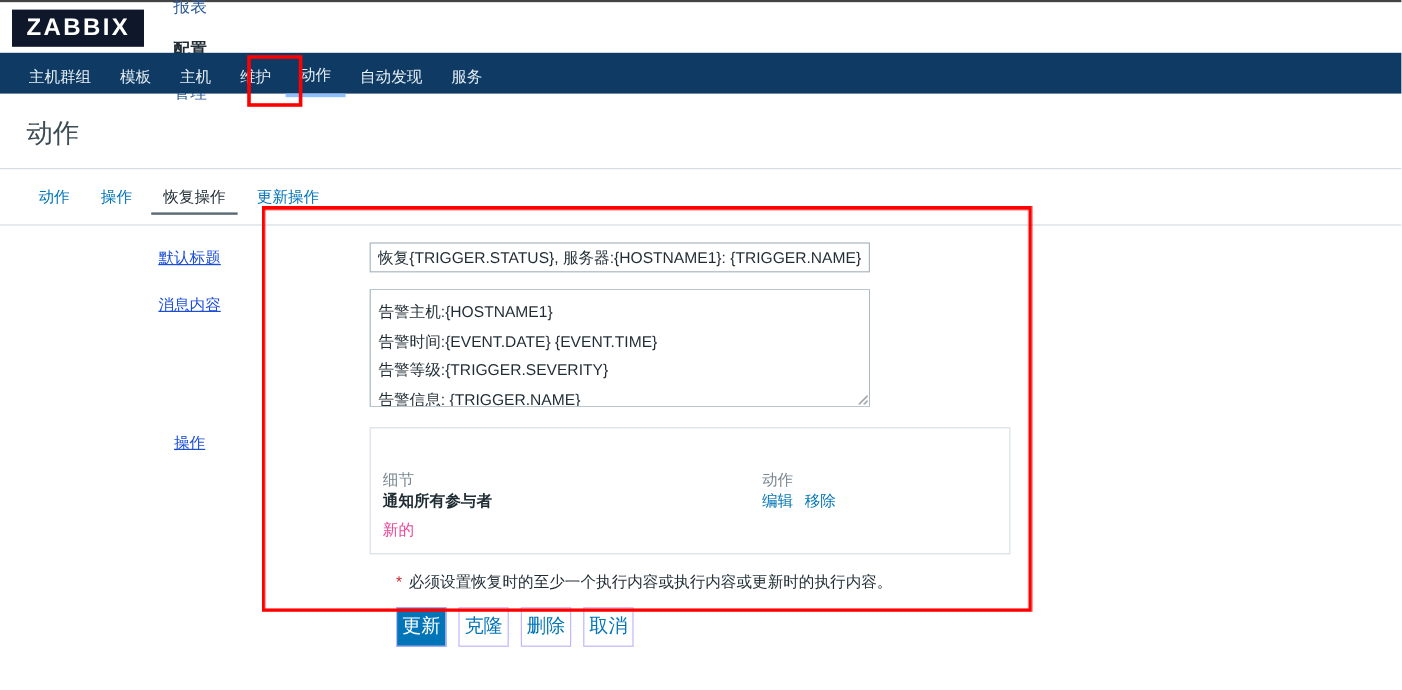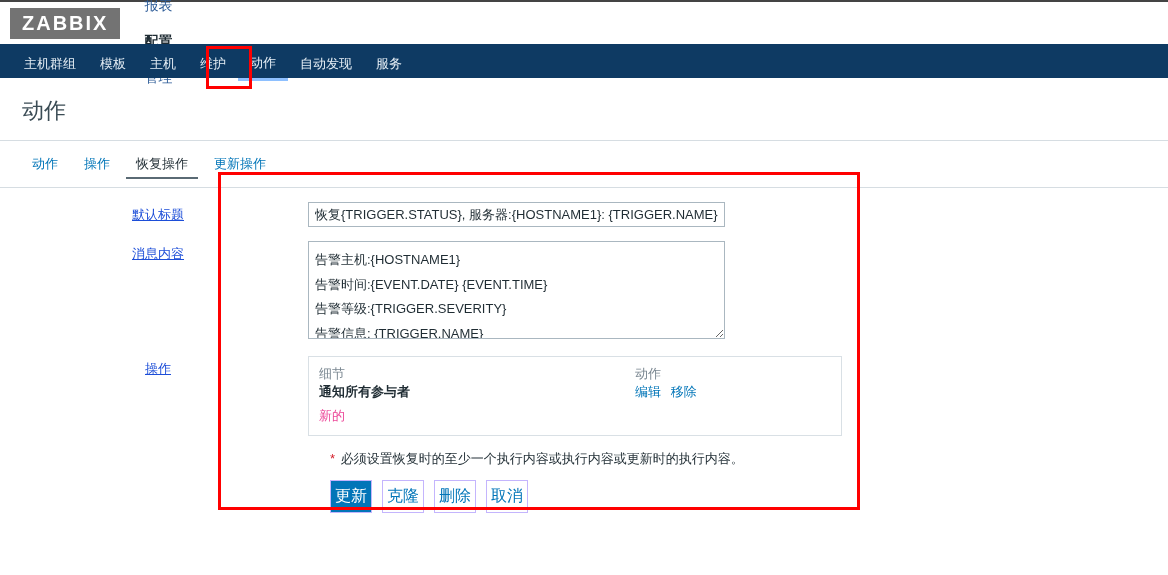--- a/index.html
+++ b/index.html
@@ -2,21 +2,21 @@
 <html><head>
 <meta charset="utf-8">
 <style>
   * { box-sizing: border-box; margin: 0; padding: 0; }
   body { font-family: Arial, "Microsoft YaHei", sans-serif; font-size: 13px; background: #fff; color: #1f2c33; }
 
   .page-wrap { width: 1168px; height: 575px; position: relative; border-top: 2px solid #444; }
 
   
   .topbar { background: #fff; display: flex; align-items: center; height: 42px; padding-left: 10px; position: relative; }
-  .logo { background: #737373; color: #fff; font-weight: bold; font-size: 20px; letter-spacing: 2px; padding: 4px 12px; margin-right: 14px; }
+  .logo { background: #0f172a; color: #fff; font-weight: bold; font-size: 20px; letter-spacing: 2px; padding: 4px 12px; margin-right: 14px; }
   .topnav { display: flex; flex-direction: column; }
   .topnav-item { color: #2c5b97; padding: 10px 10px 8px 10px; cursor: pointer; font-size: 14px; }
   .topnav-item.active { color: #1f2c33; font-weight: bold; position: relative; }
   .topnav-item.active::after {
     content: ""; position: absolute; left: 50%; transform: translateX(-50%); bottom: -2px;
     width: 0; height: 0; border-left: 7px solid transparent; border-right: 7px solid transparent; border-bottom: 8px solid #0e3a63;
   }
 
   
   .subnav { background: #0e3a63; display: flex; align-items: center; height: 34px; padding-left: 12px; position: relative; }
@@ -44,21 +44,21 @@
     font-family: inherit; color: #1f2c33; background: #fff;
   }
   .textarea-input {
     width: 417px; height: 98px; border: 1px solid #aab7c0; padding: 6px 6px; font-size: 13px;
     font-family: inherit; color: #1f2c33; background: #fff; resize: both; overflow: auto;
     white-space: pre-wrap; line-height: 1.9;
   }
 
   
   .ops-table { border: 1px solid #d9e0e5; width: 534px; padding: 8px 10px 10px; }
-  .ops-header-row { display: flex; }
+  .ops-header-row { display: flex; margin-top: 26px; }
   .ops-col1 { width: 316px; color: #7a8791; font-size: 13px; }
   .ops-col2 { color: #7a8791; font-size: 13px; }
   .ops-data-row { display: flex; margin-top: 0; }
   .ops-detail { width: 316px; font-weight: bold; color: #1f2c33; }
   .ops-actions { }
   .ops-link { color: #0275b8; cursor: pointer; margin-right: 6px; }
   .ops-new { display: inline-block; margin-top: 6px; color: #ec4899; cursor: pointer; }
 
   .note-row { margin: 12px 0 12px 308px; font-size: 13px; }
   .note-asterisk { color: #d4202b; margin-right: 2px; }

